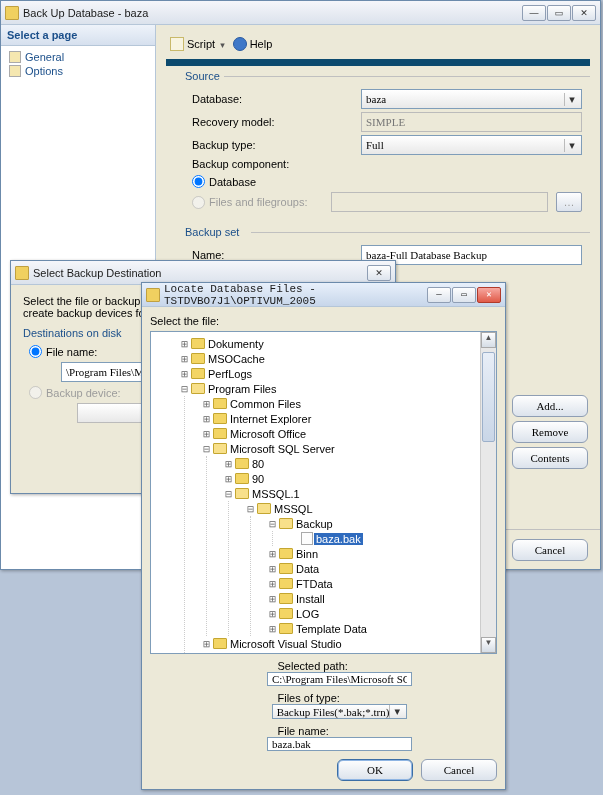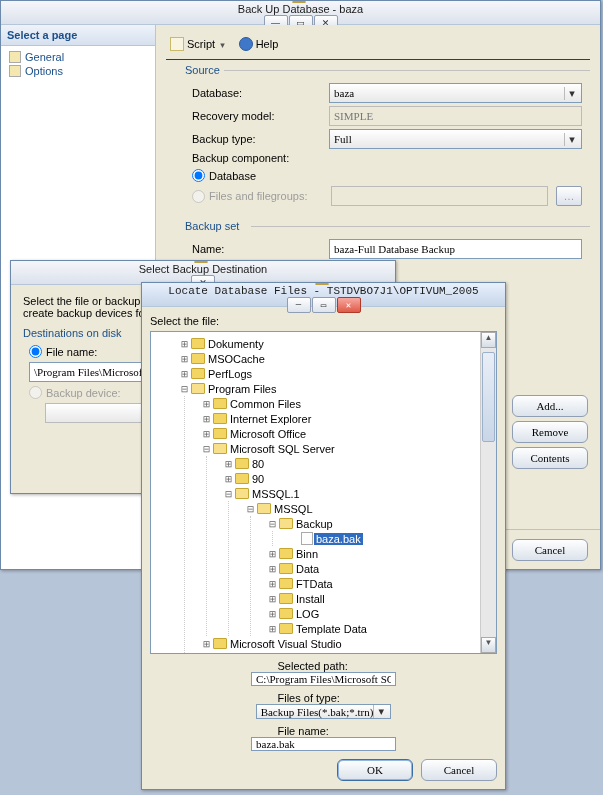--- a/index.html
+++ b/index.html
@@ -19,21 +19,20 @@
     border: 1px solid #6b8aab;
     box-shadow: 1px 1px 3px rgba(0,0,0,0.3);
   }
   .titlebar {
     height: 24px;
     background: linear-gradient(to bottom, #f5f6fa 0%, #dbe2ec 100%);
     border-bottom: 1px solid #b5c6d8;
     display: flex;
     align-items: center;
     padding: 0 4px;
-    flex-direction: column;
   }
   .titlebar.active {
     background: linear-gradient(to bottom, #e8f0fb 0%, #c7d6ea 100%);
     font-family: Liberation Mono, monospace;
   }
   .titlebar .ticon {
     width: 14px; height: 14px; margin-right: 4px;
     display: inline-block;
     background: #f0d060;
     border: 1px solid #c0a040;
@@ -71,23 +70,23 @@
   .pages { padding: 4px 6px; }
   .pages .pageitem {
     display: flex; gap: 4px;
     padding: 1px 2px; color: #1b4f8a; cursor: pointer;
   }
   .pages .pageitem .picon {
     width: 12px; height: 12px; border: 1px solid #aaa; background: #f5e7b0;
   }
   .rightpane { flex:1; padding: 8px 10px 8px 10px; background:#ece9d8; position:relative;}
   .toolbar {
-    display:flex; align-items:center; gap:6px;
+    display:flex; align-items:center; gap:0;
     padding: 2px 0 6px 0;
-    border-bottom:1px solid #0c4a6e;
+    border-bottom:7px solid #0c4a6e;
     margin-bottom: 10px;
   }
   .tbtn { display:flex; align-items:center; gap:3px; padding:2px 4px; cursor:pointer;}
   .tbtn .tarrow::after { content:"▾"; font-size:9px; color:#555; margin-left:2px;}
   .ticon2 { width:14px;height:14px;display:inline-block;}
   .ticon-script{background:#f8f4e0;border:1px solid #c9b96a;}
   .ticon-help{background:#3f78c8;border:1px solid #2a5aa0;border-radius:50%;}
   .group {
     position:relative;
     padding: 10px 8px 8px 8px;
@@ -101,21 +100,21 @@
   .group::before{
     content:""; position:absolute; top:0; left:55px; right:0;
     border-top:1px solid #c0c0c0;
   }
   .group.compset::before{left:85px;}
   .formrow{display:flex;align-items:center;margin:3px 0;}
   .formrow label{width:155px;color:#000;}
   .formrow .indent{padding-left:18px;}
   .textinput,.combo{
     flex:1; height:20px; border:1px solid #7f9db9;
-    background:#fff; padding:0 4px; font:11px Tahoma;
+    background:#fff; padding:0 4px; font:11px Tahoma;margin-left:32px;
   }
   .readonly{background:#ece9d8;color:#777;border:1px solid #bbb;}
   .combo{display:flex;align-items:center;justify-content:space-between;
     background:linear-gradient(#fff,#e8e8e8);padding:0 2px 0 4px;}
   .combo .carrow{width:15px;text-align:center;border-left:1px solid #bbb;color:#333;}
   .radiorow{display:flex;align-items:center;gap:4px;padding:2px 0 2px 18px;}
   .radiorow input{margin:0;}
   .disabled{color:#9c9c9c;}
   .smallbtn{ width:26px;height:20px;margin-left:4px;border:1px solid #8f9eb4;
     background:linear-gradient(#fefefe,#dce3ec);border-radius:2px;cursor:pointer;

